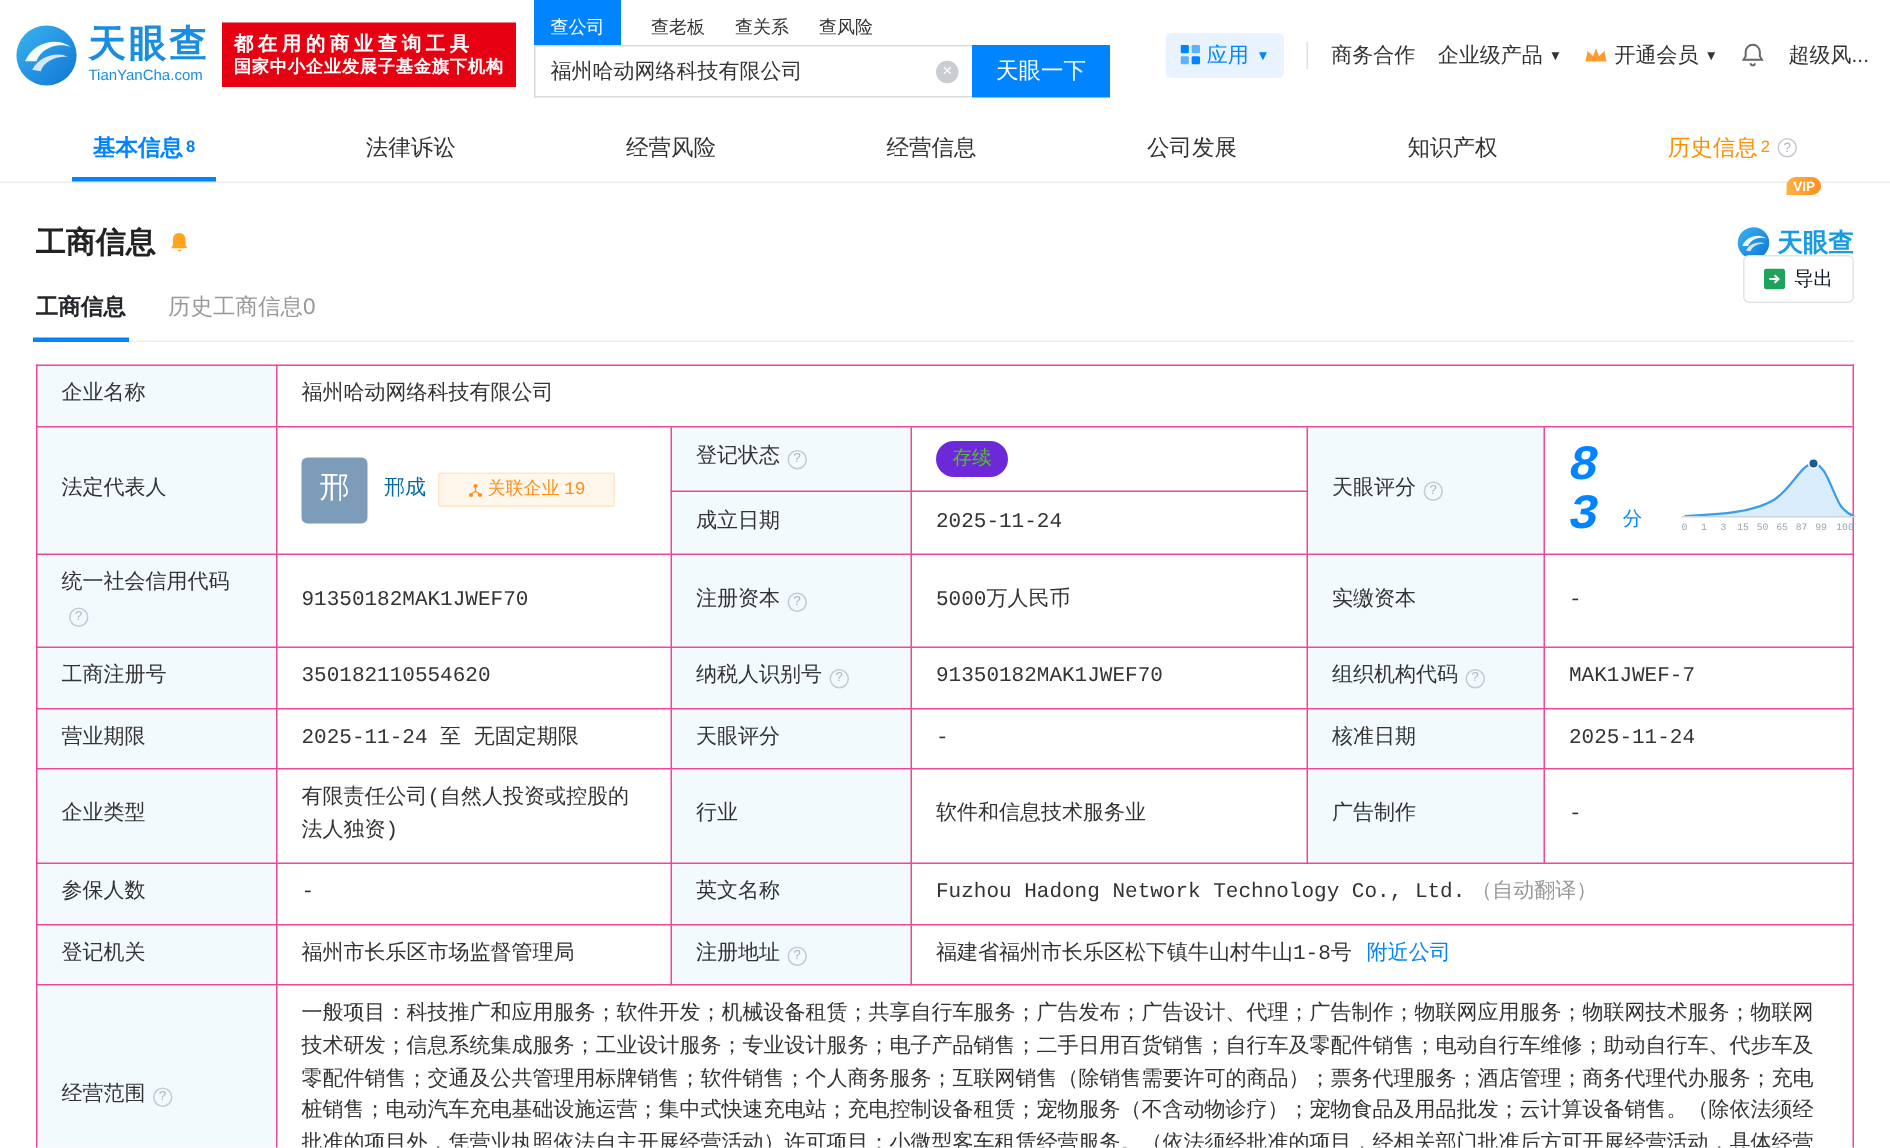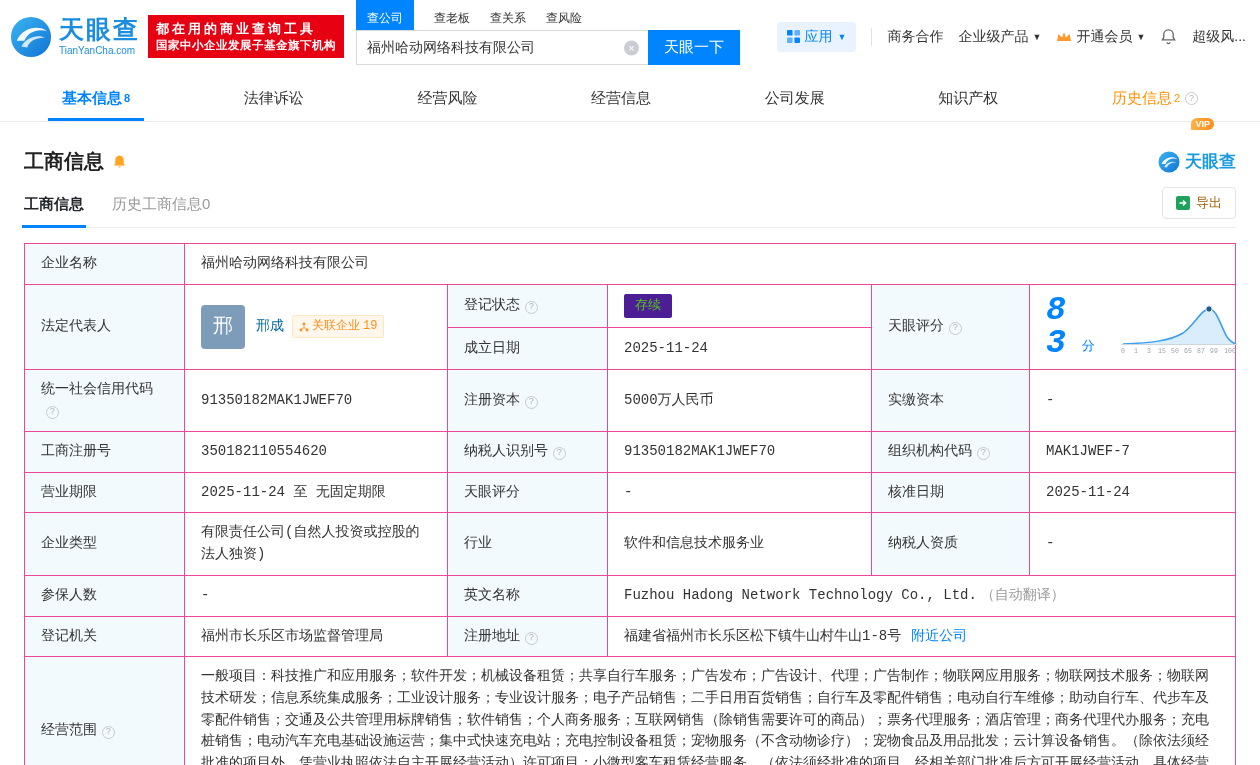--- a/index.html
+++ b/index.html
@@ -55,37 +55,37 @@
   .section-head { display: flex; align-items: center; margin-top: 10px; }
   .section-title { font-size: 20px; font-weight: bold; color: #222; margin: 0; }
   .notice-icon { margin-left: 8px; display: flex; }
   .watermark { margin-left: auto; display: flex; align-items: center; gap: 5px;
     font-size: 17px; font-weight: bold; color: #1a9ae0; }
   .subtab-row { position: relative; display: flex; align-items: flex-end; gap: 28px;
     border-bottom: 1px solid #ebeef2; margin-top: 20px; padding-bottom: 13px; }
   .subtab { font-size: 15px; color: #999; cursor: pointer; position: relative; }
   .subtab.active { color: #23262b; font-weight: bold; }
   .subtab.active::after { content: ""; position: absolute; left: -2px; right: -2px; bottom: -14px; height: 3px; background: #0084ff; }
-  .export-btn { position: absolute; right: 0; bottom: 8px; display: flex; align-items: center; gap: 6px;
+  .export-btn { position: absolute; right: 0; bottom: 25px; display: flex; align-items: center; gap: 6px;
     background: #fff; border: 1px solid #e0e3e8; border-radius: 4px; padding: 6px 13px;
-    font-size: 13px; color: #a16207; cursor: pointer; font-family: inherit; }
+    font-size: 13px; color: #0f172a; cursor: pointer; font-family: inherit; }
   
   .info-table { width: 100%; border-collapse: collapse; margin-top: 15px; table-layout: fixed; }
   .info-table td { border: 1px solid #ec4899; padding: 9px 16px; font-size: 14px; color: #333;
     line-height: 1.55; vertical-align: middle; word-break: break-word; font-family: Liberation Mono, monospace; }
   td.lbl { background: #f3fafd; }
-  .status-badge { display: inline-block; background: #4c1d95; color: #52c41a; font-size: 13px;
-    padding: 2px 11px; border-radius: 2px; }
+  .status-badge { display: inline-block; background: #6d28d9; color: #52c41a; font-size: 13px;
+    padding: 2px 11px; border-radius: 12px; }
   .rep { display: flex; align-items: center; gap: 11px; }
   .avatar { width: 44px; height: 44px; border-radius: 4px; background: #7d9cba; color: #fff;
     font-size: 20px; display: flex; align-items: center; justify-content: center; cursor: pointer; flex: none; }
   .rep-line { display: flex; align-items: center; }
   .rep-name { color: #0369a1; cursor: pointer; }
   .rel-badge { display: inline-flex; align-items: center; gap: 3px; background: #fff7ec;
-    border: 1px solid #ffe7c6; color: #ff8d1a; font-size: 12px; padding: 1px 6px;
+    border: 1px solid #ffe7c6; color: #ff8d1a; font-size: 12px; padding: 1px 19px;
     border-radius: 2px; margin-left: 8px; cursor: pointer; white-space: nowrap; }
   .score-wrap { display: flex; align-items: center; gap: 16px; }
   .score-num { font-size: 33px; font-weight: bold; font-style: italic; color: #0084ff; line-height: 1; }
   .score-unit { font-size: 13px; color: #0084ff; align-self: flex-end; margin-bottom: 3px; }
   .score-chart { margin-left: 4px; flex: none; }
   .blue-link { color: #0084ff; cursor: pointer; margin-left: 10px; white-space: nowrap; }
   .note { color: #999; margin-left: 4px; }
   .scope { line-height: 1.85; }
 </style>
 </head>
@@ -334,21 +334,21 @@
       <td class="lbl">天眼评分</td>
       <td>-</td>
       <td class="lbl">核准日期</td>
       <td>2025-11-24</td>
     </tr>
     <tr>
       <td class="lbl">企业类型</td>
       <td>有限责任公司(自然人投资或控股的法人独资)</td>
       <td class="lbl">行业</td>
       <td>软件和信息技术服务业</td>
-      <td class="lbl">纳税人资质</td>
+      <td class="lbl">广告制作</td>
       <td>-</td>
     </tr>
     <tr>
       <td class="lbl">参保人数</td>
       <td>-</td>
       <td class="lbl">英文名称</td>
       <td colspan="3">
         <span>Fuzhou Hadong Network Technology Co., Ltd.</span><span class="note">（自动翻译）</span>
       </td>
     </tr>

